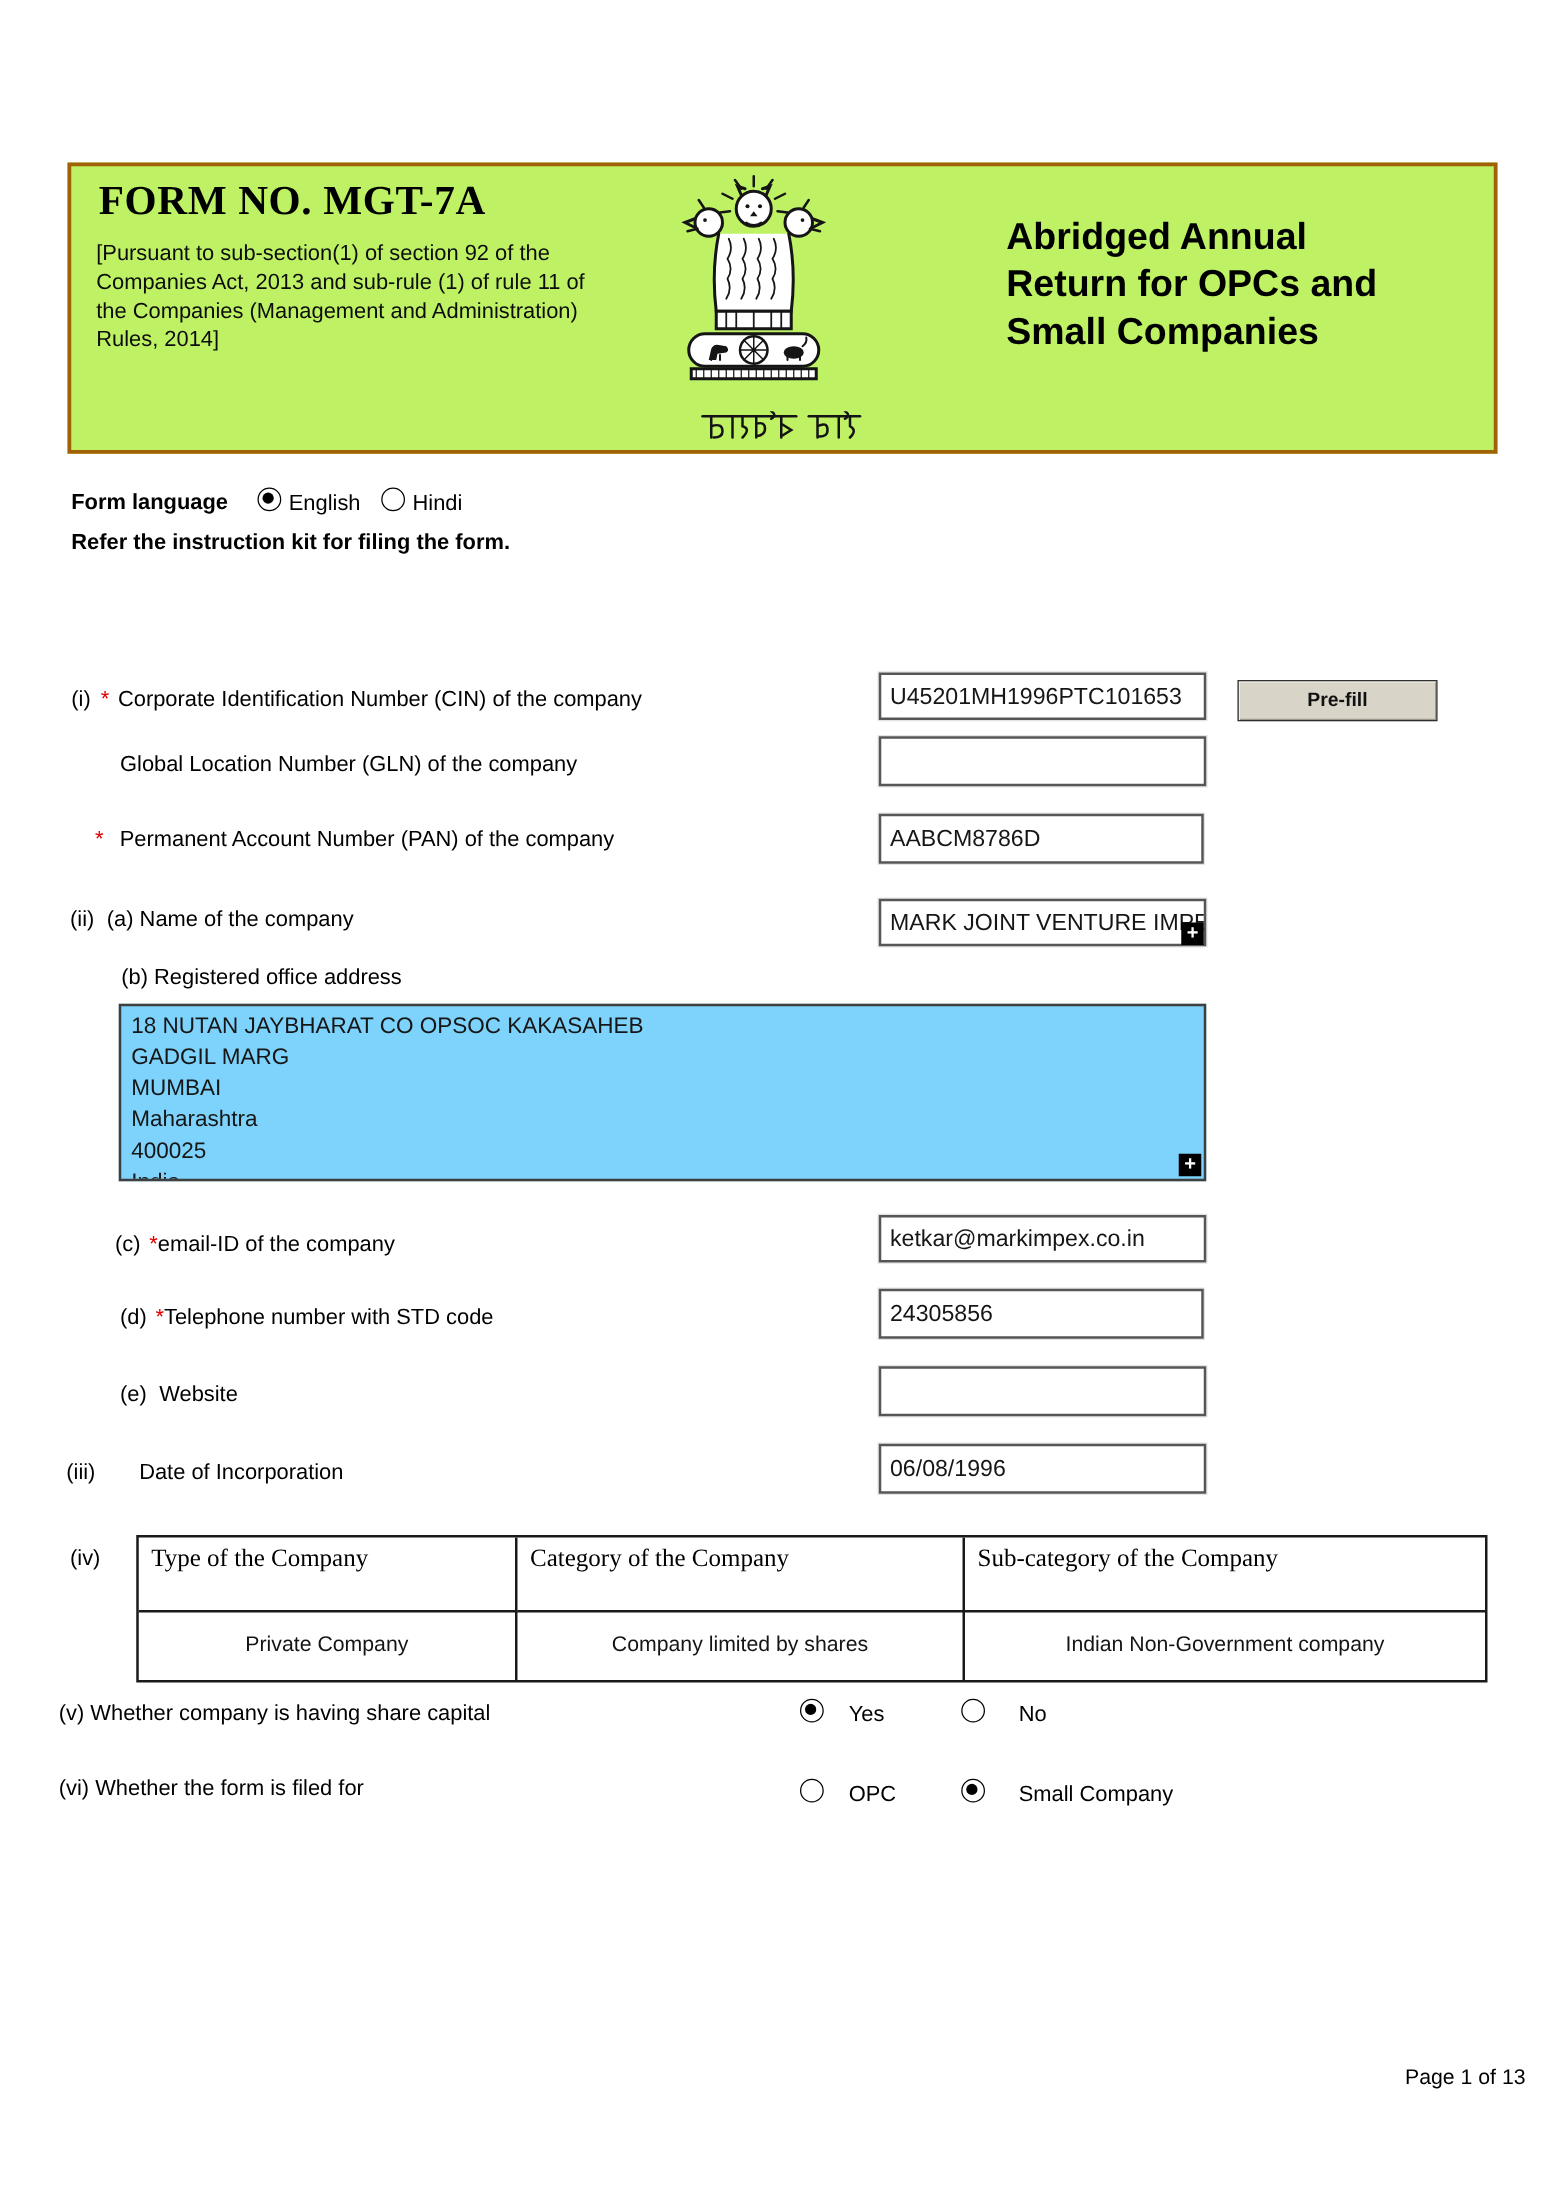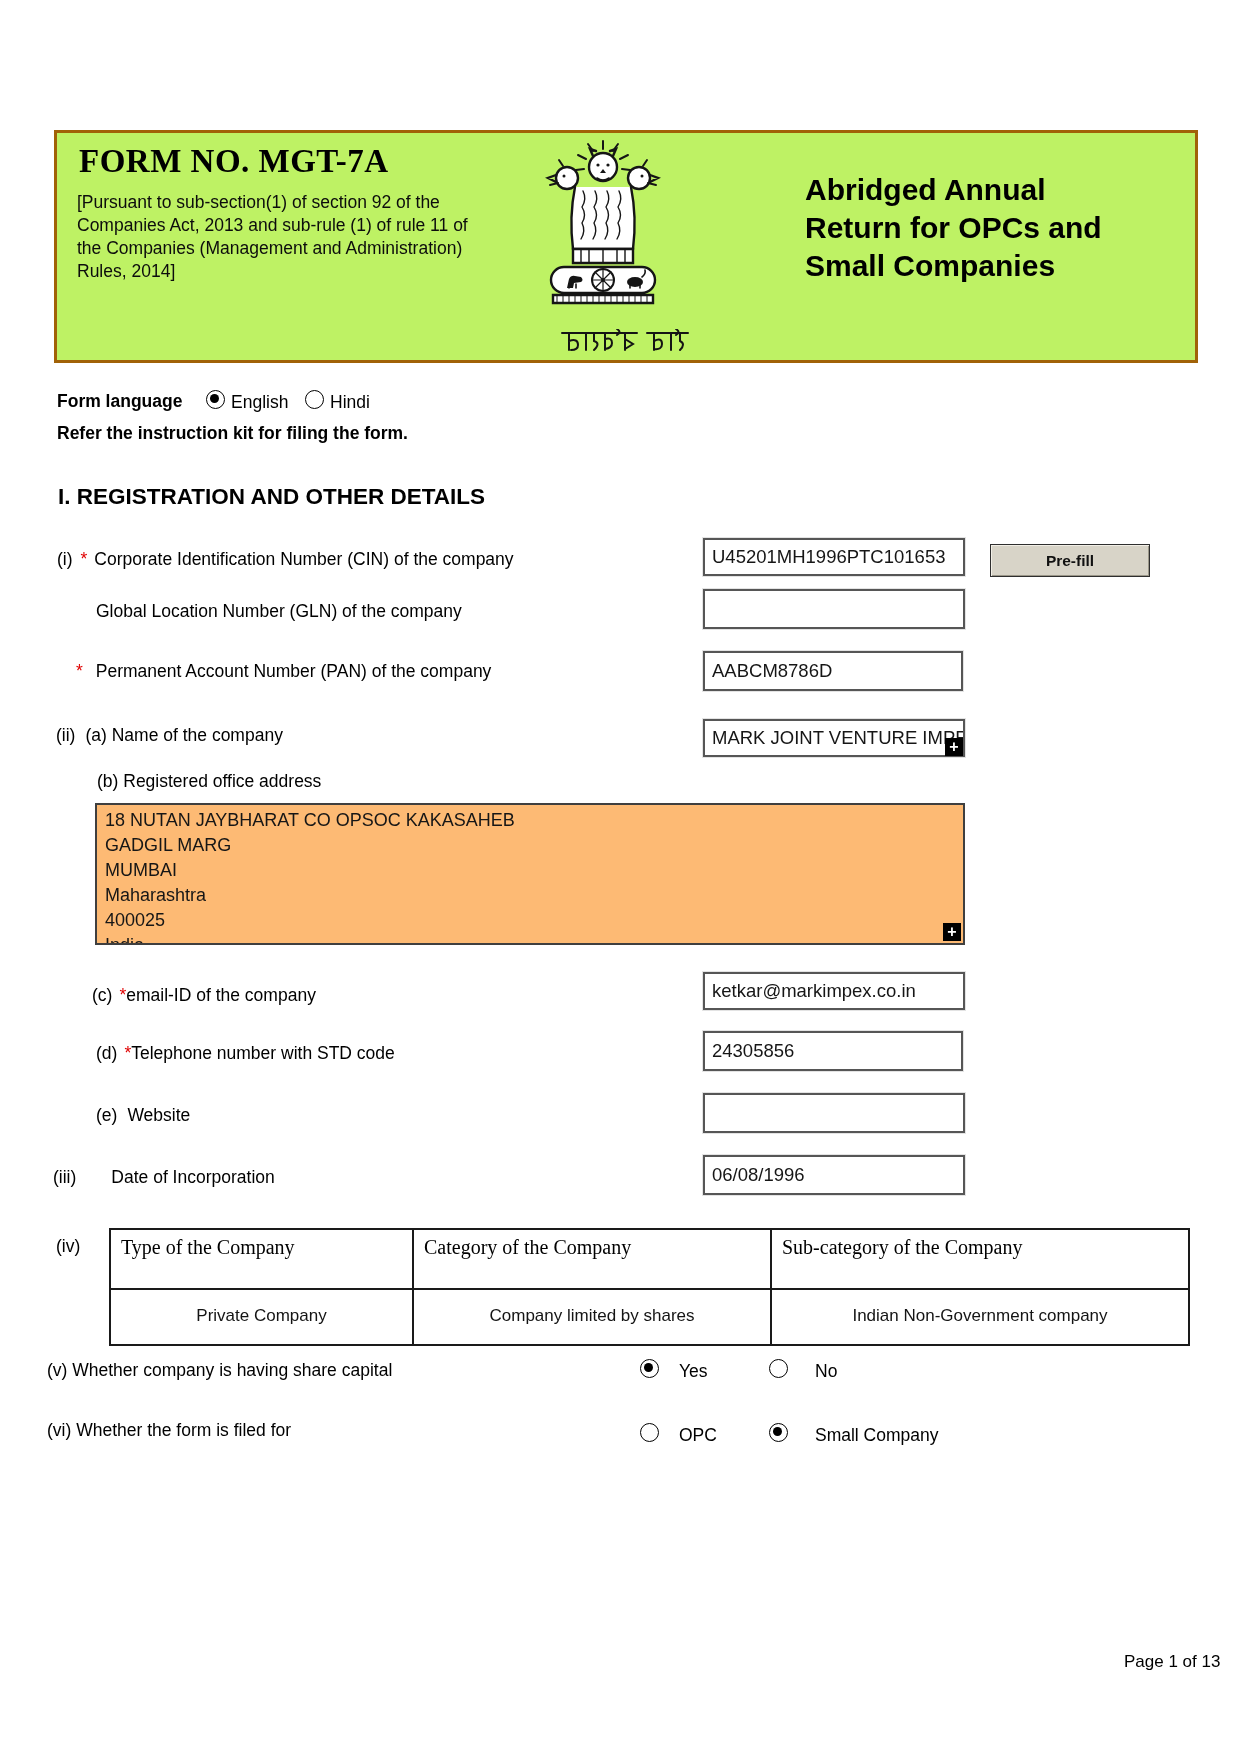--- a/index.html
+++ b/index.html
@@ -12,21 +12,21 @@
   .headbox{position:absolute;left:54px;top:130px;width:1144px;height:233px;
            border:3px solid #a16207;background:#bef264;box-sizing:border-box;}
   .formno{position:absolute;left:22px;top:10px;font-family:"Liberation Serif",serif;
           font-weight:bold;font-size:33px;letter-spacing:.5px;}
   .pursuant{position:absolute;left:20px;top:58px;width:392px;font-size:17.5px;line-height:23px;color:#0c0c0c;}
   .headtitle{position:absolute;left:748px;top:20px;width:390px;font-weight:bold;font-size:30px;
              line-height:38px;white-space:pre-line;margin-top:18px;}
   .input{position:absolute;box-sizing:border-box;background:#fff;border:2px solid #565656;
          display:flex;align-items:center;padding:0 7px;font-size:18.5px;color:#161616;
          overflow:hidden;white-space:nowrap;box-shadow:0 0 0 1px #e3e3e3;}
-  .txtarea{position:absolute;box-sizing:border-box;background:#fdba74;border:2px solid #3f3f3f;
+  .txtarea{position:absolute;box-sizing:border-box;background:#7dd3fc;border:2px solid #3f3f3f;
            padding:3px 8px;font-size:18px;line-height:25px;color:#161616;overflow:hidden;}
   .btn{position:absolute;box-sizing:border-box;background:#d8d4c8;border:1px solid #2f2f2f;
        box-shadow:inset 1px 1px 0 #f2efe7,inset -1px -1px 0 #9b9789;
        display:flex;align-items:center;justify-content:center;
        font-weight:bold;font-size:15.5px;color:#111;cursor:pointer;}
   .radio{position:absolute;width:19px;height:19px;border:1.6px solid #000;border-radius:50%;
          background:#fff;box-sizing:border-box;}
   .radio.selected::after{content:"";position:absolute;left:3.2px;top:3.2px;width:9px;height:9px;
          background:#000;border-radius:50%;}
   .plusicon{position:absolute;width:18px;height:18px;background:#000;color:#fff;
@@ -107,21 +107,20 @@
 Small Companies</div>
   </div>
 
   <div class="lbl bold" style="left:57px;top:391px">Form language</div>
   <span class="radio selected" style="left:206px;top:390px"></span>
   <div class="lbl" style="left:231px;top:392px">English</div>
   <span class="radio" style="left:305px;top:390px"></span>
   <div class="lbl" style="left:330px;top:392px">Hindi</div>
   <div class="lbl bold" style="left:57px;top:423px">Refer the instruction kit for filing the form.</div>
 
-  <div class="heading" style="left:58px;top:484px">I. REGISTRATION AND OTHER DETAILS</div>
 
   <div class="lbl" style="left:57px;top:549px">
     <span>(i)</span><span class="req" style="margin:0 7px 0 8px">*</span><span>Corporate Identification Number (CIN) of the company</span>
   </div>
   <div class="input" style="left:703px;top:538px;width:262px;height:38px">U45201MH1996PTC101653</div>
   <div class="btn" style="left:990px;top:544px;width:160px;height:33px">Pre-fill</div>
 
   <div class="lbl" style="left:96px;top:601px">Global Location Number (GLN) of the company</div>
   <div class="input" style="left:703px;top:589px;width:262px;height:40px"></div>
 

